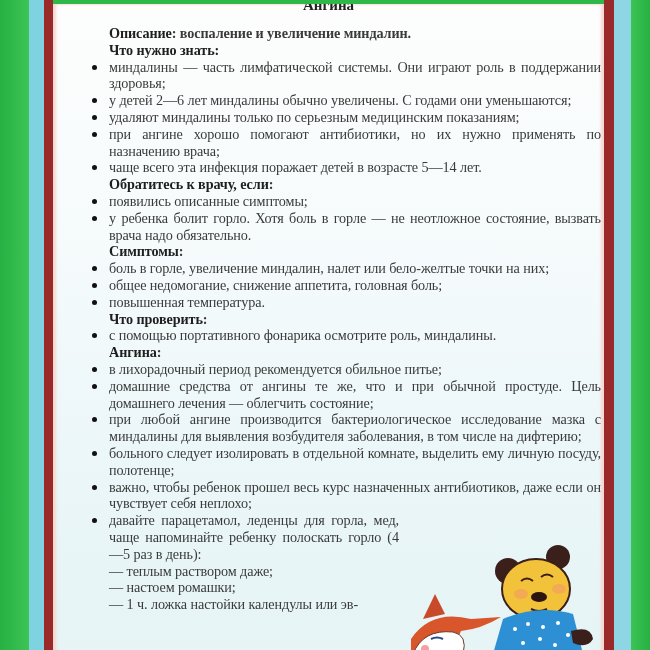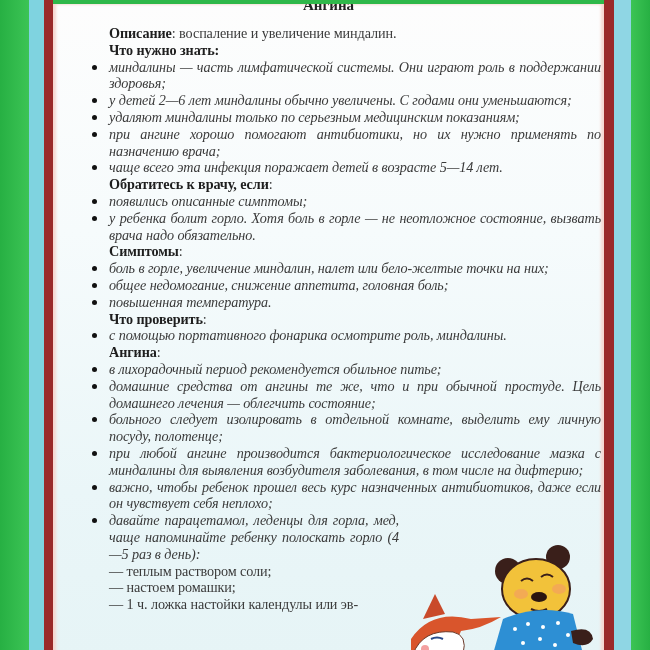--- a/index.html
+++ b/index.html
@@ -7,22 +7,22 @@
   .stripe-green-l{position:absolute;left:0;top:0;width:29px;height:650px;background:linear-gradient(90deg,#27b043,#3cc455);}
   .stripe-cyan-l{position:absolute;left:29px;top:0;width:15px;height:650px;background:#7fd3e0;}
   .stripe-red-l{position:absolute;left:44px;top:0;width:9px;height:650px;background:#9a2a2a;}
   .stripe-red-r{position:absolute;left:604px;top:0;width:10px;height:650px;background:#9a2a2a;}
   .stripe-cyan-r{position:absolute;left:614px;top:0;width:17px;height:650px;background:#8fd6e4;}
   .stripe-green-r{position:absolute;left:631px;top:0;width:19px;height:650px;background:linear-gradient(90deg,#3cc455,#27b043);}
   .page{position:absolute;left:53px;top:4px;width:551px;height:650px;background:linear-gradient(180deg,#fdfdfd 0%,#f6fbfc 35%,#eaf6f8 75%,#e6f4f6 100%);box-shadow:inset 3px 0 3px #f6d6d0,inset -3px 0 3px #f6d6d0;overflow:hidden;}
   .title{position:absolute;left:0;width:551px;top:-7px;text-align:center;font-weight:bold;font-size:15px;color:#222;}
   .content{position:absolute;left:36px;top:21px;width:512px;font-size:14.2px;line-height:16.8px;color:#3a3a3a;letter-spacing:-0.1px;}
   .heading{padding-left:20px;font-weight:bold;color:#1e1e1e;}
-  .heading .rest{font-weight:normal;color:#3a3a3a;}
-  .item{position:relative;padding-left:20px;text-align:justify;font-style:italic;}
+  .heading .rest{font-weight:bold;color:#3a3a3a;}
+  .item{position:relative;padding-left:20px;text-align:justify;}
   .item.narrow{width:290px;}
   .bullet{position:absolute;left:3px;top:6px;width:5px;height:5px;border-radius:50%;background:#111;}
   .dash{padding-left:20px;}
   .art{position:absolute;left:350px;top:535px;width:200px;height:115px;}
 </style>
 </head>
 <body>
 
 <div class="stripe-green-l"></div>
 <div class="stripe-cyan-l"></div>
@@ -49,27 +49,27 @@
         <div class="item"><span class="bullet"></span><span>у ребенка болит горло. Хотя боль в горле — не неотложное состояние, вызвать врача надо обязательно.</span></div>
         <div class="heading"><span>Симптомы</span><span class="rest">:</span></div>
         <div class="item"><span class="bullet"></span><span>боль в горле, увеличение миндалин, налет или бело-желтые точки на них;</span></div>
         <div class="item"><span class="bullet"></span><span>общее недомогание, снижение аппетита, головная боль;</span></div>
         <div class="item"><span class="bullet"></span><span>повышенная температура.</span></div>
         <div class="heading"><span>Что проверить</span><span class="rest">:</span></div>
         <div class="item"><span class="bullet"></span><span>с помощью портативного фонарика осмотрите роль, миндалины.</span></div>
         <div class="heading"><span>Ангина</span><span class="rest">:</span></div>
         <div class="item"><span class="bullet"></span><span>в лихорадочный период рекомендуется обильное питье;</span></div>
         <div class="item"><span class="bullet"></span><span>домашние средства от ангины те же, что и при обычной простуде. Цель домашнего лечения — облегчить состояние;</span></div>
+        <div class="item"><span class="bullet"></span><span>при любой ангине производится бактериологическое исследование мазка с миндалины для выявления возбудителя заболевания, в том числе на дифтерию;</span></div>
         <div class="item"><span class="bullet"></span><span>больного следует изолировать в отдельной комнате, выделить ему личную посуду, полотенце;</span></div>
-        <div class="item"><span class="bullet"></span><span>при любой ангине производится бактериологическое исследование мазка с миндалины для выявления возбудителя заболевания, в том числе на дифтерию;</span></div>
         <div class="item"><span class="bullet"></span><span>важно, чтобы ребенок прошел весь курс назначенных антибиотиков, даже если он чувствует себя неплохо;</span></div>
       </div>
 
     <div class="item narrow"><span class="bullet"></span><span>давайте парацетамол, леденцы для горла, мед, чаще напоминайте ребенку полоскать горло (4—5 раз в день):</span></div>
-    <div class="dash">— теплым раствором соли;</div>
+    <div class="dash">— теплым раствором даже;</div>
     <div class="dash">— настоем ромашки;</div>
     <div class="dash">— 1 ч. ложка настойки календулы или эв-</div>
   </div>
 
   <svg class="art" viewBox="0 0 200 115">
 
     <circle cx="105" cy="32" r="13" fill="#3a1f1a"></circle>
     <circle cx="155" cy="18" r="12" fill="#3a1f1a"></circle>
 
     <ellipse cx="133" cy="50" rx="34" ry="30" fill="#f2c23a" stroke="#3a1f1a" stroke-width="2"></ellipse>

